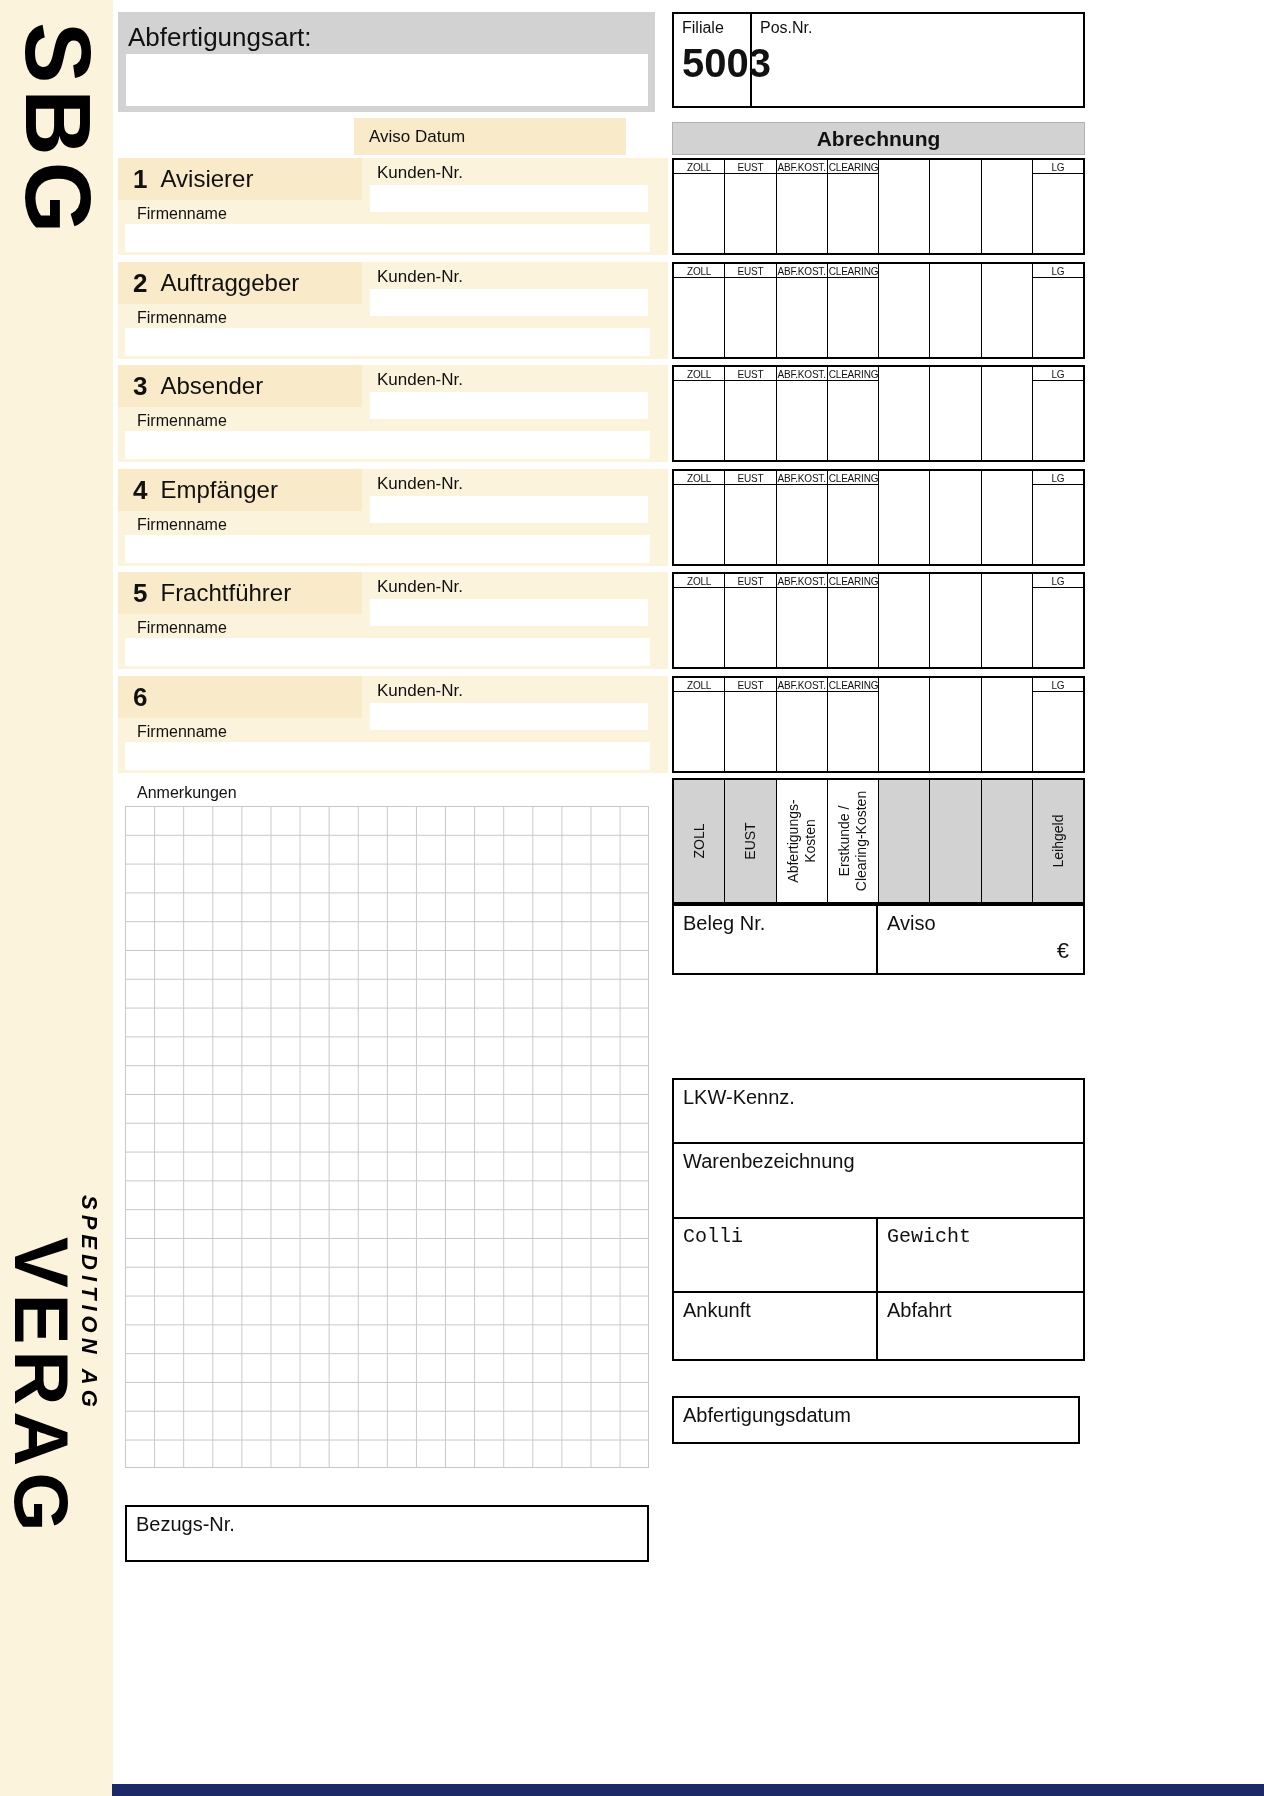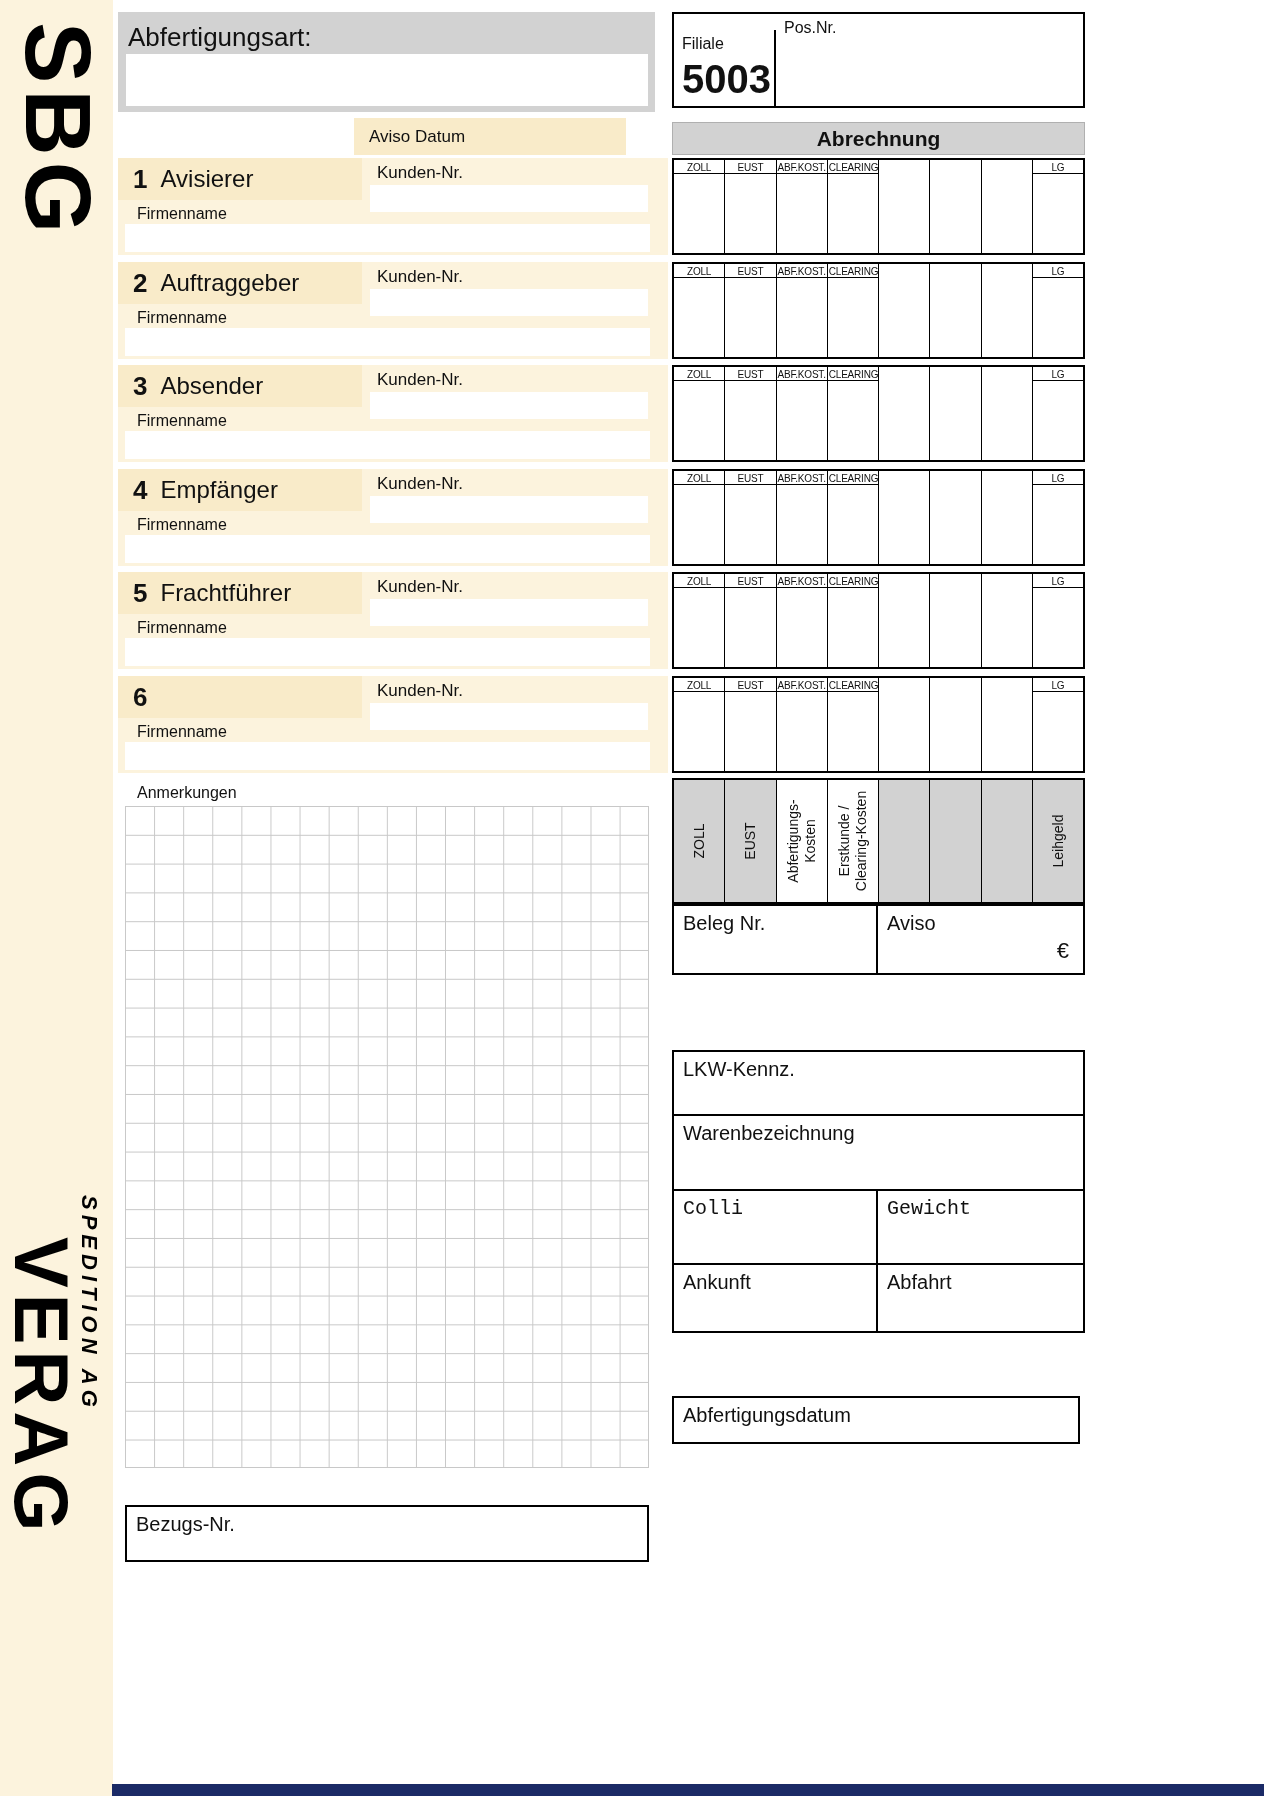--- a/index.html
+++ b/index.html
@@ -18,21 +18,21 @@
   .spedition{font-size:22px;font-weight:bold;font-style:italic;letter-spacing:5px;line-height:1.25;margin-top:0;}
 
   
   .abf-header{position:absolute;left:118px;top:12px;width:537px;height:100px;background:var(--gray);}
   .abf-label{position:absolute;left:10px;top:10px;font-size:26px;}
   .abf-input{position:absolute;left:8px;top:42px;width:522px;height:52px;background:#fff;}
 
   
   .filiale-box{position:absolute;left:672px;top:12px;width:413px;height:96px;border:2px solid #000;
                display:flex;background:#fff;box-sizing:border-box;}
-  .filiale-cell{width:102px;border-right:2px solid #000;box-sizing:border-box;margin-top:16px;}
+  .filiale-cell{width:78px;border-right:2px solid #000;box-sizing:border-box;}
   .posnr-cell{flex:1;}
   .small-label{font-size:16px;padding:5px 0 0 8px;}
   .filiale-value{font-size:40px;font-weight:bold;padding:4px 0 0 8px;}
 
   
   .aviso-band{position:absolute;left:354px;top:118px;width:272px;height:37px;background:var(--cream-dark);}
   .aviso-band span{position:absolute;left:15px;top:9px;font-size:17px;}
   .abrech-header{position:absolute;left:672px;top:122px;width:413px;height:33px;background:var(--gray);
                  border:1px solid #b0b0b0;box-sizing:border-box;display:flex;align-items:center;justify-content:center;
                  font-size:21px;font-weight:600;}
@@ -68,21 +68,21 @@
 
   
   .beleg-row{position:absolute;left:672px;top:904px;width:413px;height:71px;border:2px solid #000;
              display:flex;box-sizing:border-box;background:#fff;}
   .beleg-cell{width:204px;border-right:2px solid #000;box-sizing:border-box;}
   .betrag-cell{flex:1;position:relative;}
   .box-label{font-size:20px;padding:6px 12px 0 9px;}
   .euro{position:absolute;right:14px;top:32px;font-size:22px;}
 
   
-  .cargo-group{position:absolute;left:672px;top:1050px;width:413px;border:2px solid #000;box-sizing:border-box;background:#fff;}
+  .cargo-group{position:absolute;left:672px;top:1078px;width:413px;border:2px solid #000;box-sizing:border-box;background:#fff;}
   .cg-row{border-top:2px solid #000;}
   .cg-row:first-child{border-top:none;}
   .cg-lkw{height:62px;}
   .cg-waren{height:73px;}
   .cg-split{display:flex;}
   .cg-cell{width:204px;border-right:2px solid #000;box-sizing:border-box;}
   .cg-cell2{flex:1;}
   .cg-colli{height:72px;font-family:Liberation Mono, monospace;}
   .cg-ankunft{height:66px;}
 

